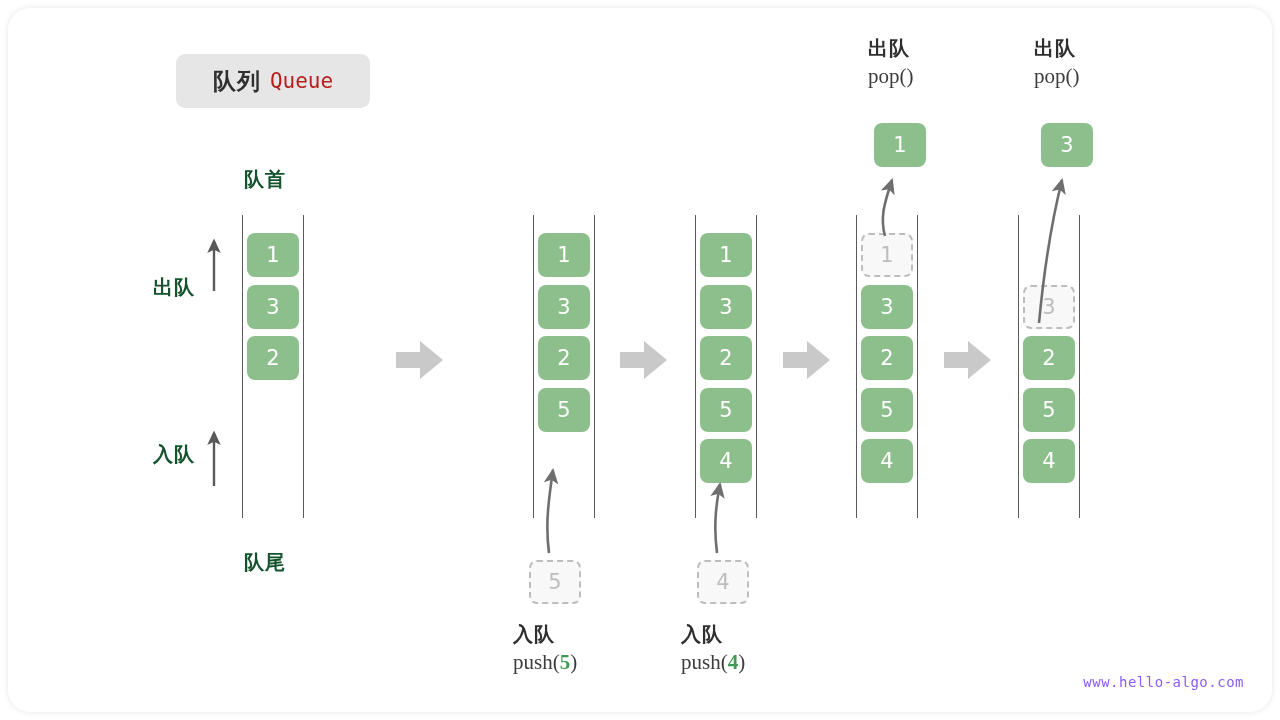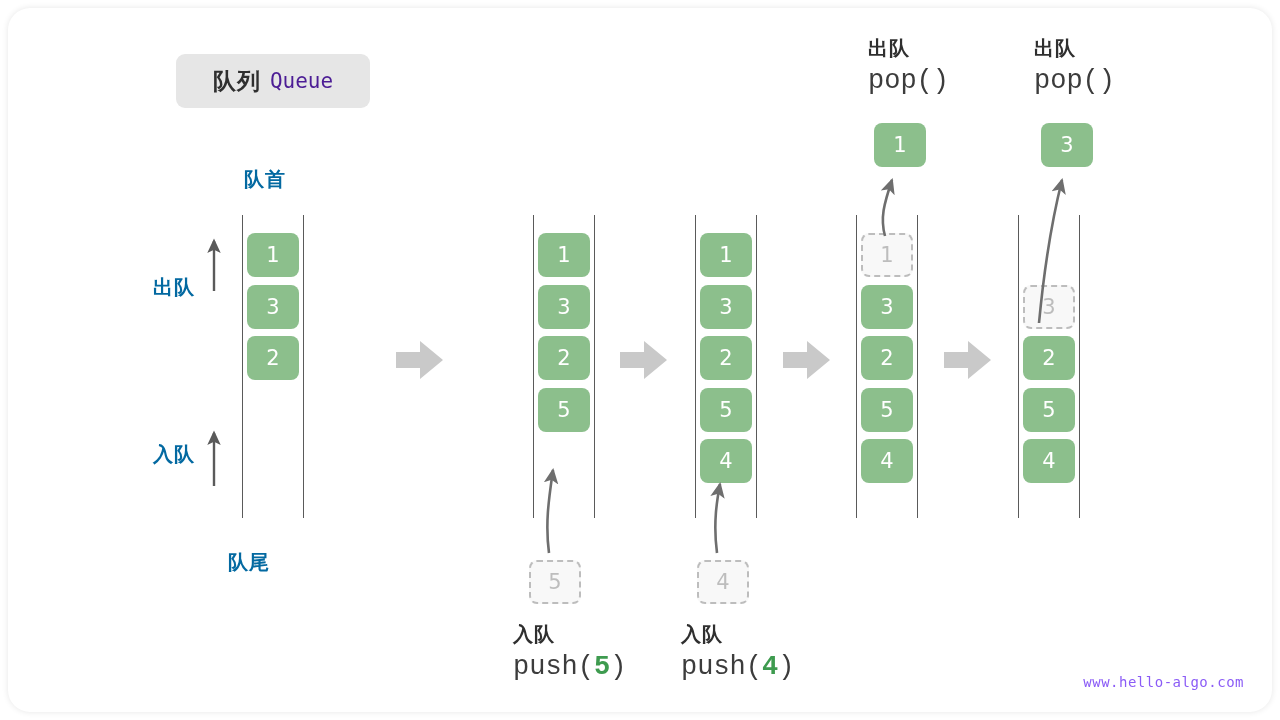--- a/index.html
+++ b/index.html
@@ -42,30 +42,30 @@
   }
   #title-badge .cn {
     font-size: 23px;
     font-weight: bold;
     color: #2f2f2f;
     letter-spacing: 1px;
   }
   #title-badge .en {
     font-family: "DejaVu Sans Mono", monospace;
     font-size: 21px;
-    color: #4c1d95;
+    color: #b91c1c;
     letter-spacing: 0px;
   }
 
   
   .cn-label {
     position: absolute;
     font-size: 20px;
     font-weight: bold;
-    color: #0369a1;
+    color: #14532d;
     letter-spacing: 1px;
     white-space: nowrap;
   }
 
   
   .column {
     position: absolute;
     top: 207px;
     width: 62px;
     height: 303px;
@@ -141,22 +141,22 @@
     white-space: nowrap;
     line-height: 1.42;
   }
   .caption .line1 {
     font-size: 20px;
     font-weight: bold;
     color: #2f2f2f;
     letter-spacing: 1px;
   }
   .caption .line2 {
-    font-family: Liberation Mono, monospace;
-    font-size: 27px;
+    font-family: Liberation Serif, serif;
+    font-size: 21px;
     color: #3c3c3c;
   }
   .caption .line2 .num { color: #3e9b4f; font-weight: bold; }
 
   
   #overlay {
     position: absolute;
     left: 0; top: 0;
     width: 1264px;
     height: 704px;
@@ -178,21 +178,21 @@
 <body>
 
 <div id="card">
 
   <div id="title-badge">
     <span class="cn">队列</span>
     <span class="en">Queue</span>
   </div>
 
   <div class="cn-label" style="left:236px; top:158px;">队首</div>
-  <div class="cn-label" style="left:220px; top:541px;">队尾</div>
+  <div class="cn-label" style="left:236px; top:541px;">队尾</div>
   <div class="cn-label" style="left:145px; top:266px;">出队</div>
   <div class="cn-label" style="left:145px; top:433px;">入队</div>
 
   <div class="column" id="col0" style="left:234px;">
     <div class="rail left"></div>
     <div class="rail right"></div>
   <div class="slot" style="top: 18px;">
         <div class="cell filled">1</div>
       </div>
       <div class="slot" style="top: 69.5px;">

